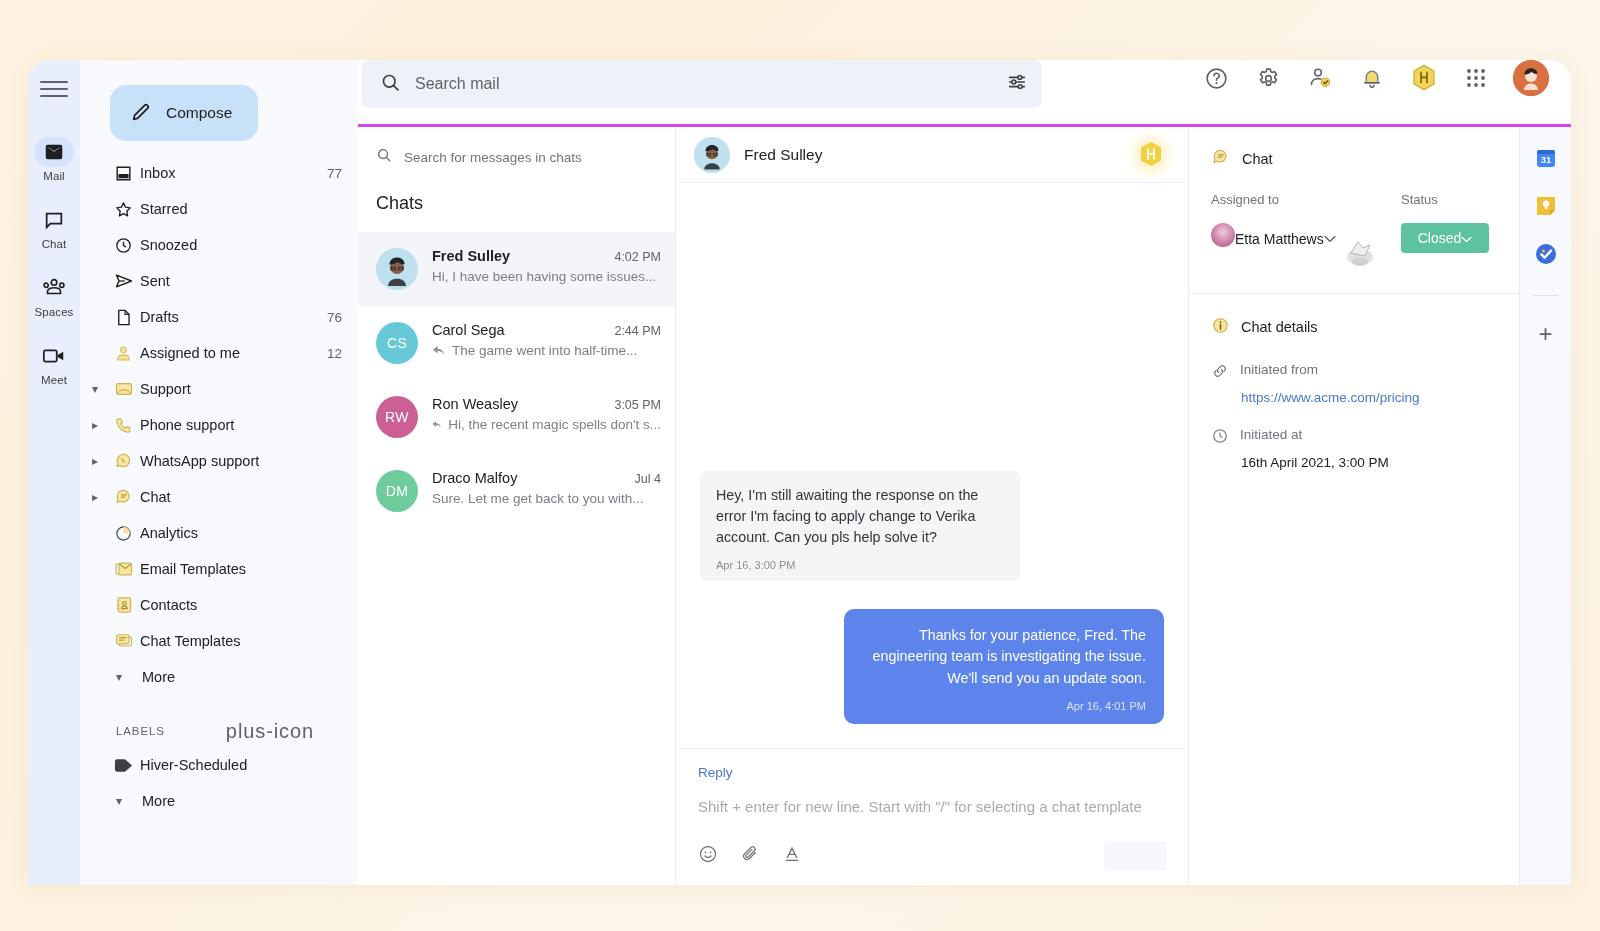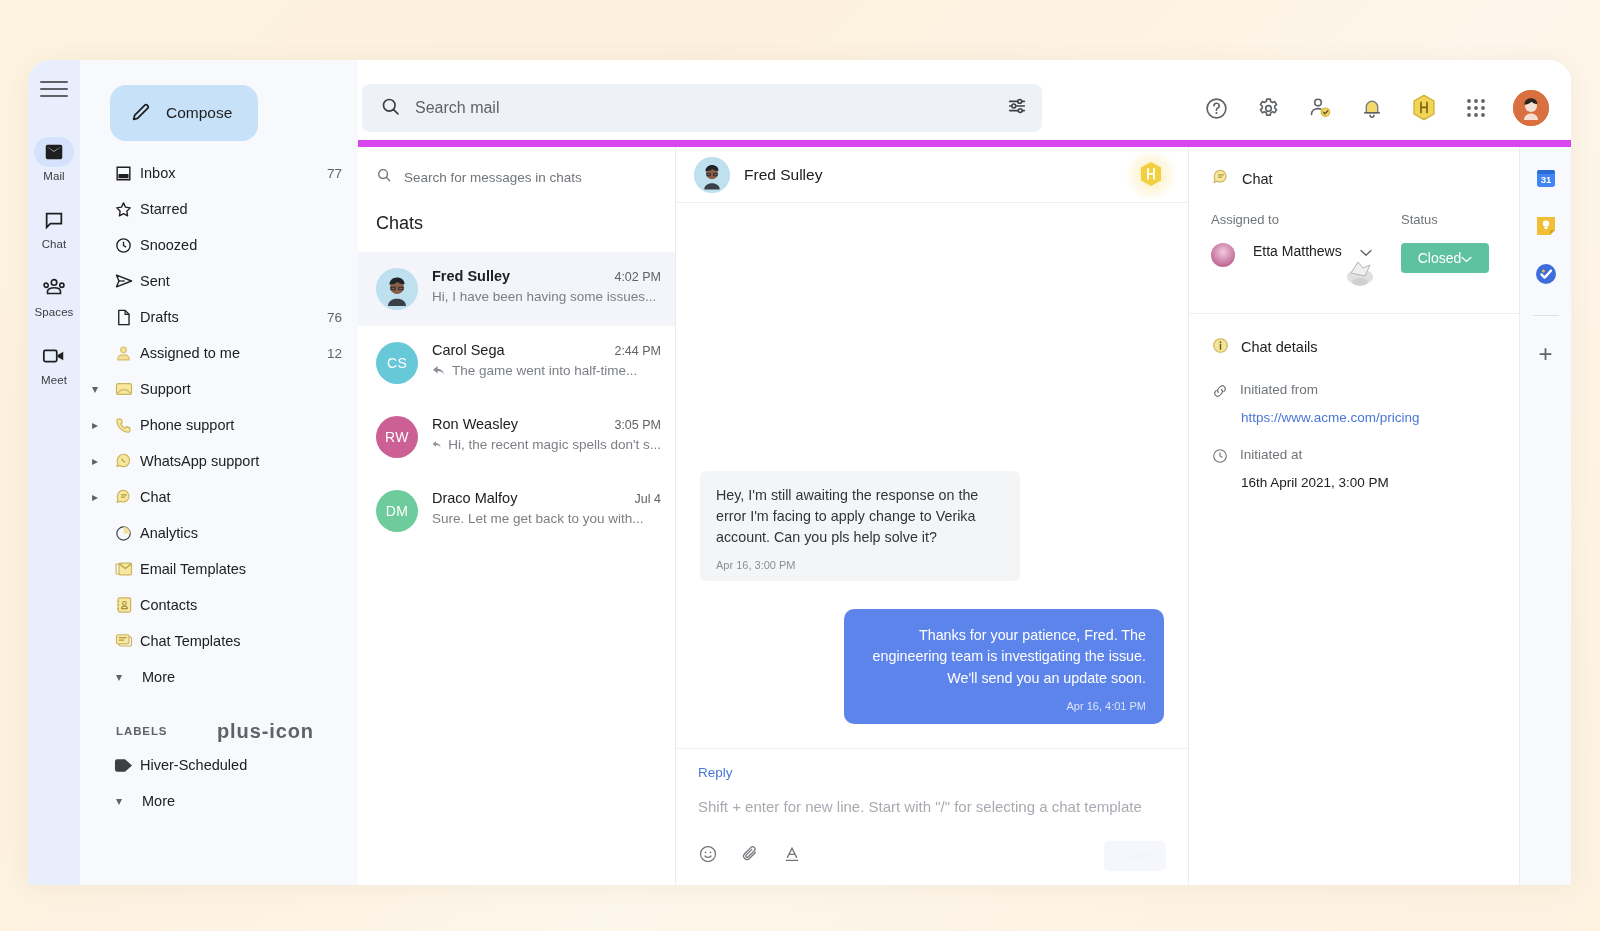--- a/index.html
+++ b/index.html
@@ -71,50 +71,49 @@
   .nav-row .ntext { flex:1; white-space:nowrap; }
   .nav-row .ncount { font-size:13.5px; color:#5f6368; padding-left:6px; }
   .nav-row.sub { padding-left: 34px; }
   .nav-row.more { padding-left: 34px; color:#202124; }
   .nav-row.more .arrow { left: 36px; }
   .nav-row.more .ntext { padding-left: 28px; }
   .labels-head {
     display:flex; align-items:center; justify-content:space-between;
     padding: 26px 34px 6px 36px; font-size: 11.5px; letter-spacing:.9px;
     color:#5f6368;
-    font-weight:bold;
   }
   .plus-btn { font-size:20px; color:#5f6368; cursor:pointer; line-height:1;
     padding-right:10px;}
 
   
   #main { flex: 1; display: flex; flex-direction: column; min-width: 0;
           background:#fff; }
 
   
-  #topbar { height: 64px; display:flex; align-items:center; padding: 0 16px 0 0; margin-top: 16px; }
+  #topbar { height: 64px; display:flex; align-items:flex-start; padding: 0 16px 0 0; }
   #searchbox {
     margin-left: 4px; flex: 0 0 680px; height: 48px; background:#eef1f8;
     border-radius: 8px; display:flex; align-items:center; padding: 0 14px 0 18px;
   }
   #searchbox input {
     flex:1; border:none; background:transparent; outline:none;
     font-size: 16px; color:#202124; font-family: inherit; padding-left: 14px;
   }
   #searchbox input::placeholder { color:#5f6368; }
   #topicons { margin-left:auto; display:flex; align-items:center; gap: 22px;
               padding-right: 6px; }
   .topicon { width:30px; height:30px; display:flex; align-items:center;
              justify-content:center; cursor:pointer; position:relative;}
   #avatar-top { width: 36px; height: 36px; border-radius:50%;
     background: radial-gradient(circle at 50% 35%, #e8855c 0%, #d2663c 70%);
     overflow:hidden; position:relative; cursor:pointer; flex:0 0 36px;}
 
   
-  #cols { flex:1; display:flex; min-height:0; border-top:7px solid #d946ef; }
+  #cols { flex:1; display:flex; min-height:0; border-top:3px solid #d946ef; }
 
   
   #chatlist { width: 318px; flex:0 0 318px; border-right:1px solid #ebecef;
               background:#fff; display:flex; flex-direction:column; }
   #chatsearch { height: 48px; display:flex; align-items:center; padding: 0 18px;
                 gap: 12px; margin-top: 6px;}
   #chatsearch .ph { font-size: 13.5px; color:#70757a; }
   #chats-title { padding: 12px 18px 18px; font-size: 18px; color:#202124; }
   .chat-row { display:flex; gap: 14px; padding: 16px 14px 16px 18px; cursor:pointer;
               align-items:flex-start; }
@@ -164,21 +163,21 @@
      font-family:inherit; cursor:pointer; }
 
   
   #details { width: 330px; flex: 0 0 330px; background:#fff; padding: 20px 22px 0;
              position:relative; }
   .det-title { display:flex; align-items:center; gap: 11px; font-size: 14.5px;
                color:#202124; }
   .det-grid { display:flex; margin-top: 22px; }
   .det-col { flex:1; }
   .det-lbl { font-size:13px; color:#70757a; margin-bottom: 16px; }
-  #assignee { display:flex; align-items:flex-start; gap: 18px; cursor:pointer; }
+  #assignee { display:flex; align-items:flex-end; gap: 0; cursor:pointer; }
   #assignee .aname { font-size:14px; color:#202124; }
   #assignee .av-sm { width:24px; height:24px; border-radius:50%;
      background: radial-gradient(circle at 50% 38%, #f0c9e0 0%, #c06a93 72%); }
   #status-pill { display:inline-flex; align-items:center; justify-content:center;
      width: 88px; height: 30px; background:#5ec2a0; color:#fff; border-radius:4px;
      padding: 0 9px; font-size: 14px; cursor:pointer; }
   .det-sep { border-top:1px solid #eceef1; margin: 40px -22px 0; }
   #cursor-art { position:absolute; left:148px; top:108px; width:46px; height:34px;
      pointer-events:none; }
   .det-sec { padding-top: 22px; }

